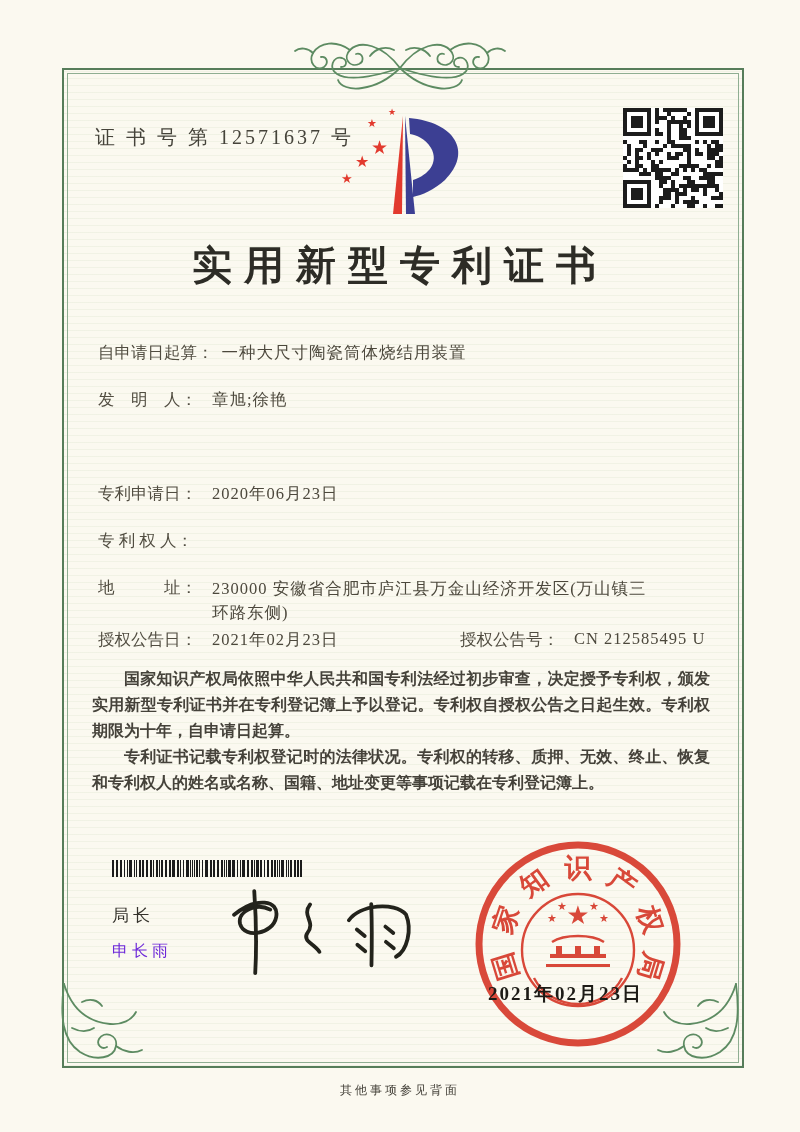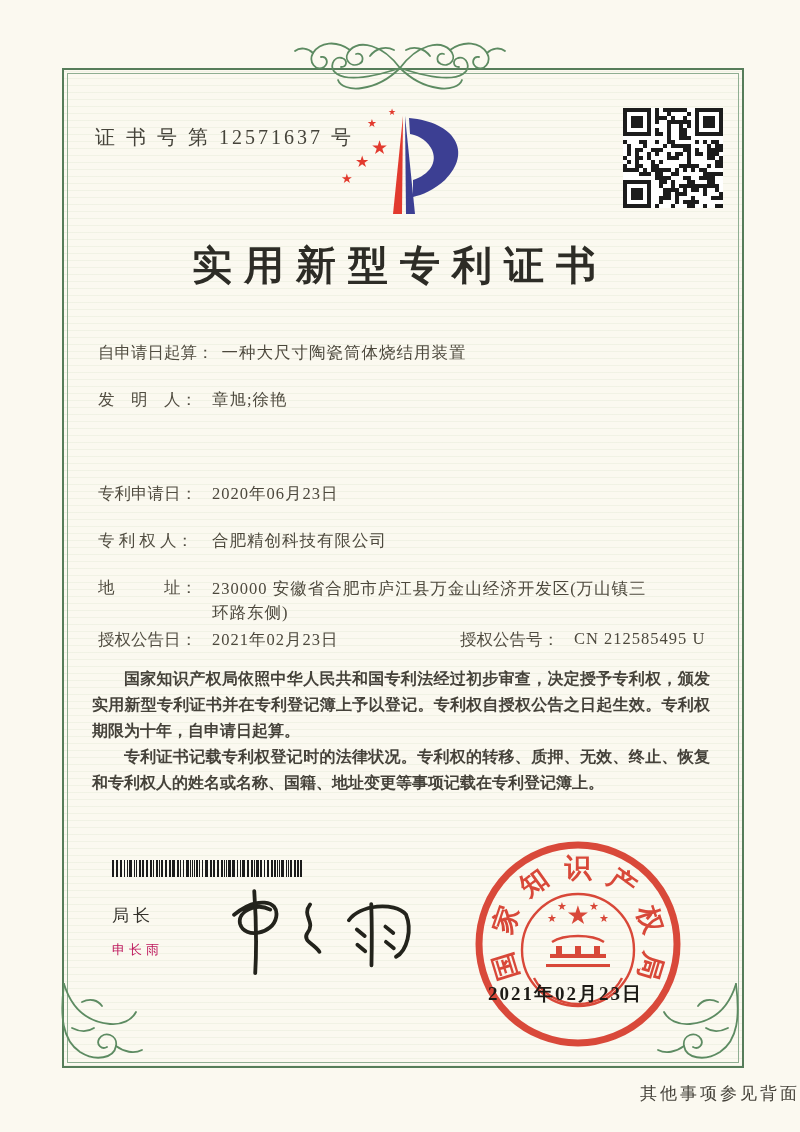--- a/index.html
+++ b/index.html
@@ -41,29 +41,29 @@
   .frow.r4{top:483px}.frow.r5{top:530px}.frow.r6{top:577px}
   .frow.r7{top:629px}
   .frow .addr{width:452px;line-height:1.45;}
   .grant2{position:absolute;left:460px;top:629px;display:flex;font-size:16.5px;color:#4c483c;}
   
   .paras{position:absolute;left:92px;top:666px;width:618px;font-size:16px;line-height:26px;color:#45423a;text-align:justify;}
   .paras p{margin:0;text-indent:2em;font-weight:bold;}
   
   .barcode{position:absolute;left:112px;top:860px;width:196px;height:17px;}
   .comm-title{position:absolute;left:112px;top:904px;font-size:17px;letter-spacing:4px;color:#34322b;}
-  .comm-name{position:absolute;left:112px;top:941px;font-size:13px;letter-spacing:4px;color:#be185d;}
+  .comm-name{position:absolute;left:112px;top:941px;font-size:16px;letter-spacing:4px;color:#6d28d9;}
   .sig{position:absolute;left:208px;top:878px;width:210px;height:108px;transform:rotate(-2deg);}
   .seal{position:absolute;left:472px;top:838px;width:212px;height:212px;}
   .seal-date{
     position:absolute;left:488px;top:981px;font-size:19px;font-weight:700;
     letter-spacing:2px;color:#1d1b16;
   }
   .page-num{position:absolute;left:0;top:1031px;width:800px;text-align:center;font-size:15px;color:#3e3b32;letter-spacing:2px;}
-  .back-note{position:absolute;left:0;top:1082px;width:800px;text-align:right;font-size:17px;color:#45423a;letter-spacing:3px;}
+  .back-note{position:absolute;left:0;top:1082px;width:800px;text-align:center;font-size:12px;color:#45423a;letter-spacing:3px;}
 </style>
 </head>
 <body>
 
 <div class="page">
 
   <div class="frame">
     <div class="frame-inner"></div>
   </div>
 
@@ -343,21 +343,20 @@
   <div class="frow r2">
     <span class="flabel">发　明　人：</span>
     <span class="fvalue">章旭;徐艳</span>
   </div>
   <div class="frow r4">
     <span class="flabel">专利申请日：</span>
     <span class="fvalue">2020年06月23日</span>
   </div>
   <div class="frow r5">
     <span class="flabel">专 利 权 人：</span>
-    <span class="fvalue">合肥精创科技有限公司</span>
   </div>
   <div class="frow r6">
     <span class="flabel">地　　　址：</span>
     <span class="fvalue addr">230000 安徽省合肥市庐江县万金山经济开发区(万山镇三环路东侧)</span>
   </div>
   <div class="frow r7">
     <span class="flabel">授权公告日：</span>
     <span class="fvalue">2021年02月23日</span>
   </div>
   <div class="grant2">

